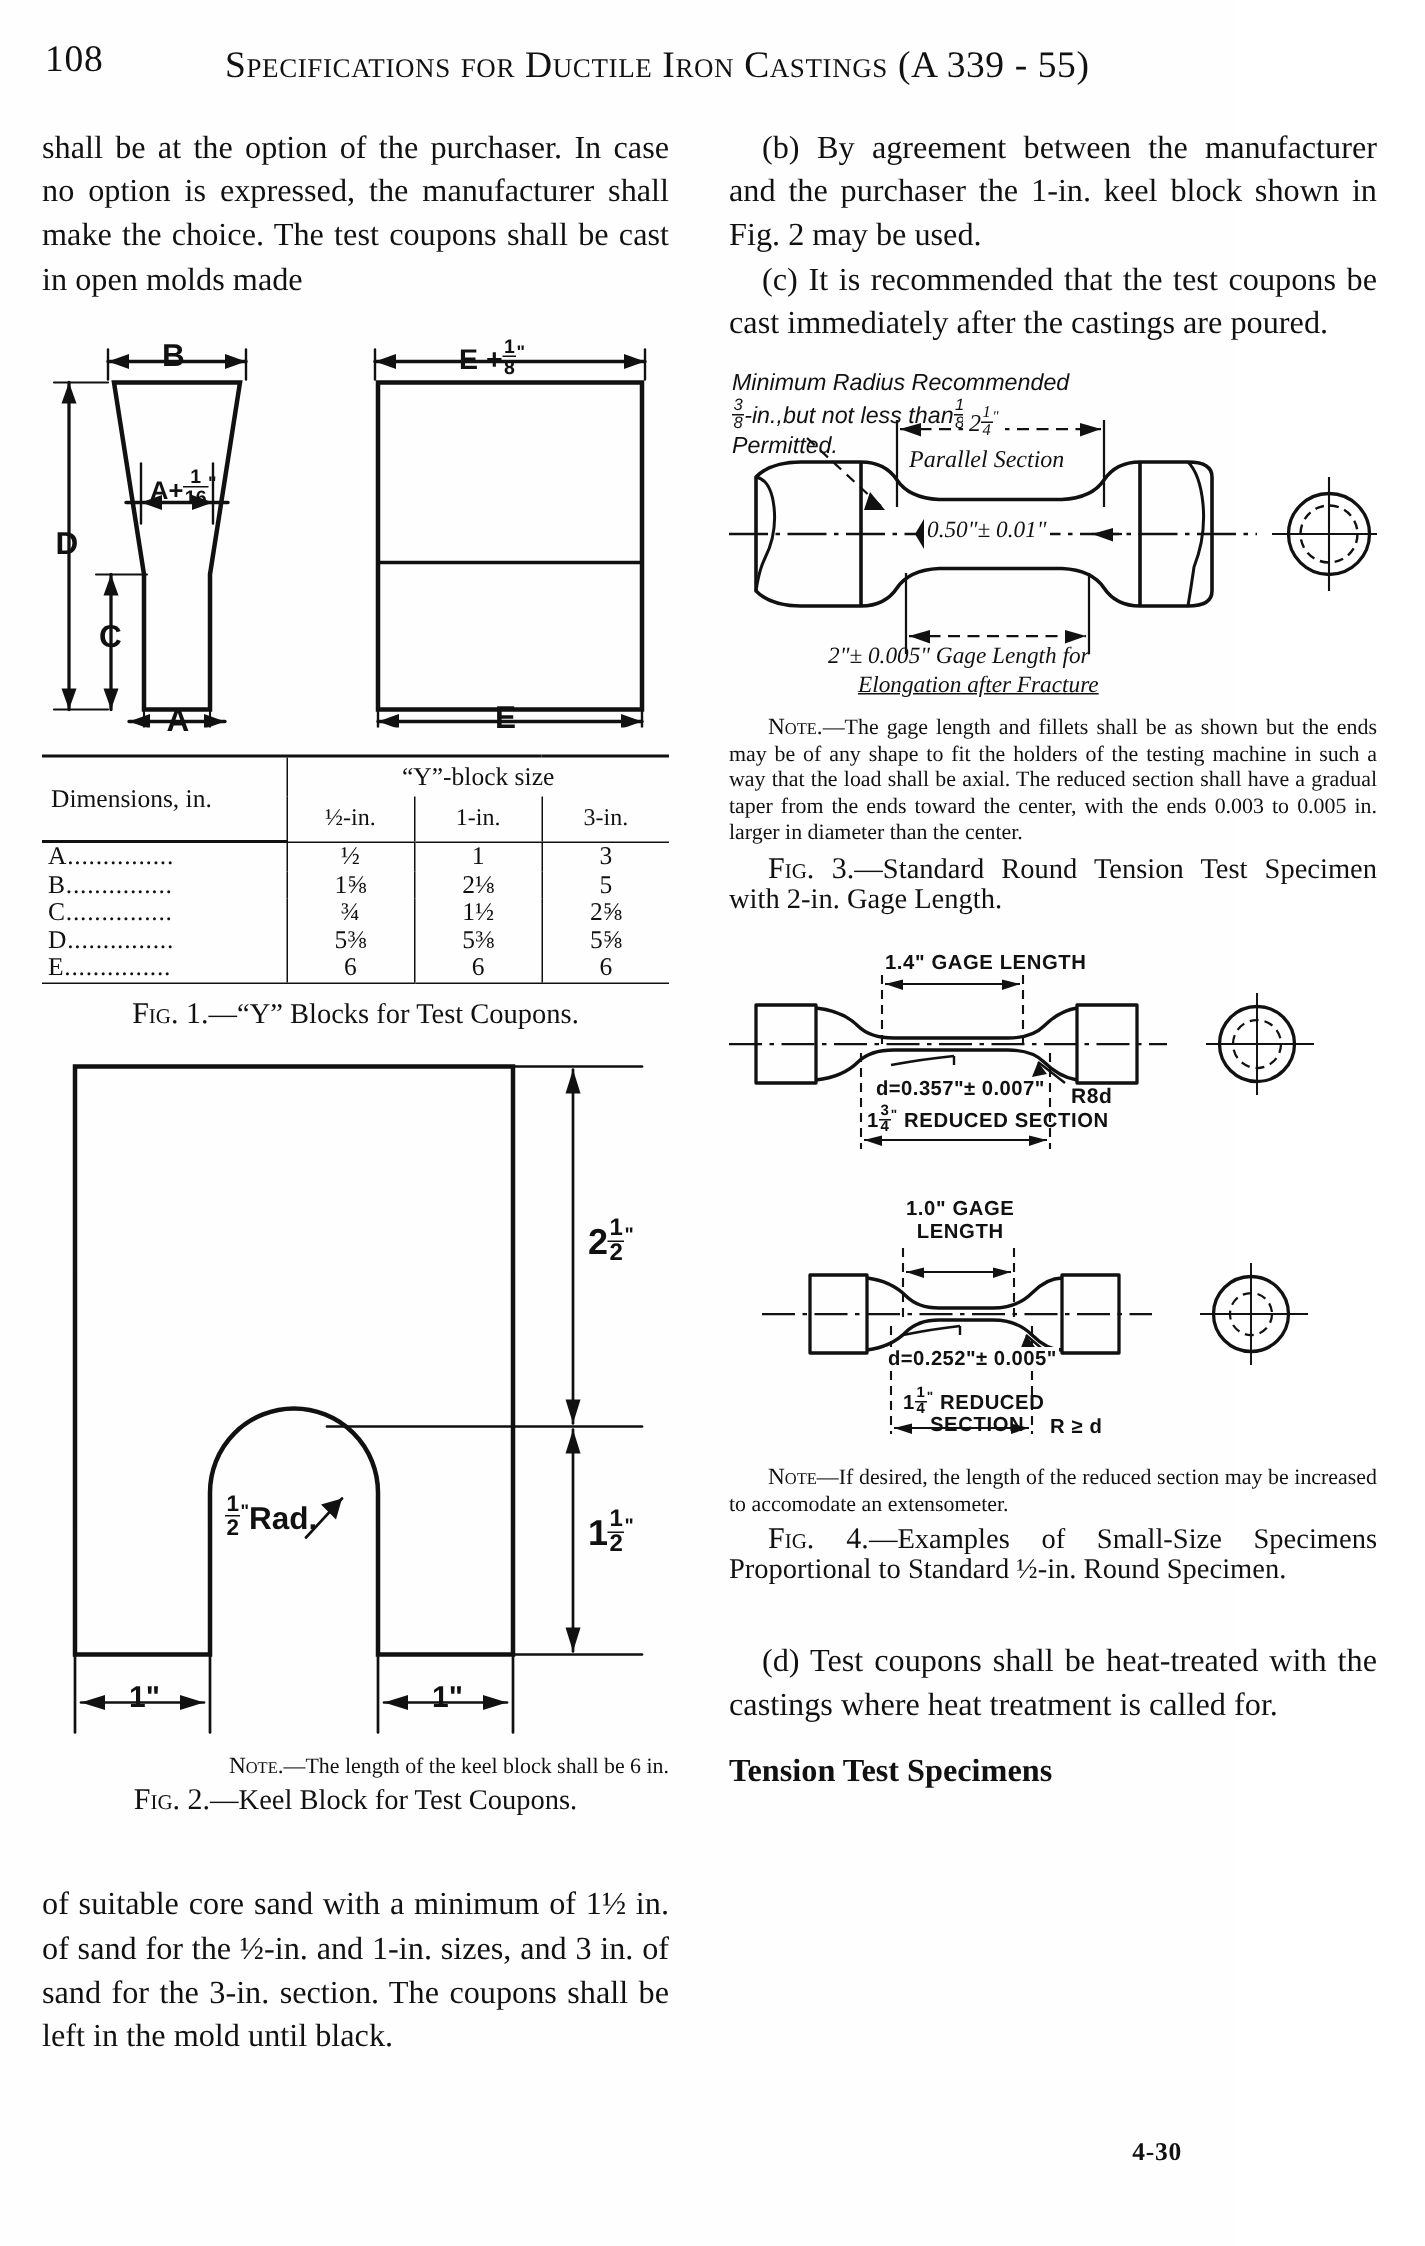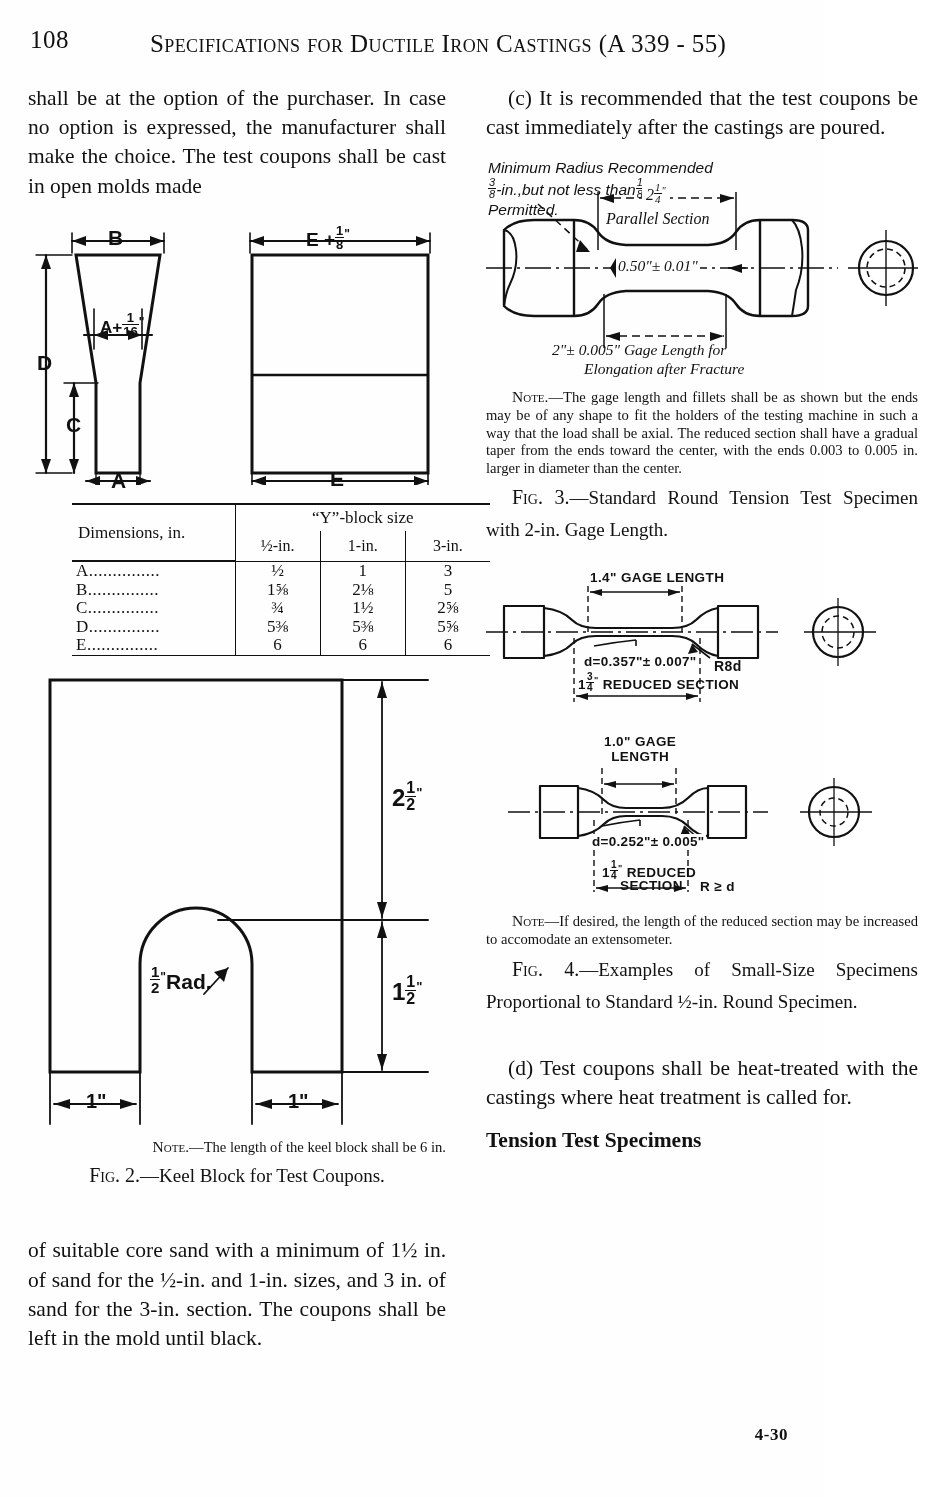--- a/index.html
+++ b/index.html
@@ -75,21 +75,21 @@
     font-size: 14.6px;
     line-height: 17.6px;
     text-align: justify;
     margin: 0;
   }
   .note .lbl { font-variant: small-caps; font-size: 15.5px; }
   .note-indent { text-indent: 26px; }
 
   .figcap {
     font-size: 19px;
-    line-height: 32px;
+    line-height: 20px;
     text-align: center;
     margin: 0;
   }
   .figcap .sc { font-variant: small-caps; font-size: 20px; }
   .figcap.just { text-align: justify; text-indent: 26px; }
 
   .subhead {
     font-size: 21.5px;
     font-weight: bold;
     margin: 0;
@@ -236,21 +236,21 @@
       <div class="lbl-txt" style="position:absolute;left:9px;top:128px;font-size:21px;">D</div>
       <div class="lbl-txt" style="position:absolute;left:38px;top:190px;font-size:21px;">C</div>
       <div class="lbl-txt" style="position:absolute;left:83px;top:246px;font-size:21px;">A</div>
 
       <div class="lbl-txt" style="position:absolute;left:278px;top:1px;font-size:19px;white-space:nowrap;">
         <span>E +</span><span class="frac" style="font-size:13px;"><span class="num">1</span><span class="den">8</span></span><span style="font-size:12px;vertical-align:super;">"</span>
       </div>
       <div class="lbl-txt" style="position:absolute;left:302px;top:244px;font-size:21px;">E</div>
     </div>
 
-    <table class="dims" style="margin-top:18px;margin-left:44px;">
+    <table class="dims" style="margin-top:18px;">
       <tbody>
           <tr>
         <td class="rule-top dims-label" rowspan="2" style="width:158px;height:54px;">Dimensions, in.</td>
         <td class="rule-top vrule ybs" colspan="3" style="height:26px;">“Y”-block size</td>
       </tr>
       <tr>
         <td class="vrule rule-bot" style="width:86px;height:30px;">½-in.</td>
         <td class="vrule rule-bot" style="width:86px;">1-in.</td>
         <td class="vrule rule-bot" style="width:86px;">3-in.</td>
       </tr>
@@ -280,20 +280,23 @@
       </tr>
       <tr>
         <td class="rowlabel cellv rule-bot">E...............</td>
         <td class="vrule cellv rule-bot">6</td>
         <td class="vrule cellv rule-bot">6</td>
         <td class="vrule cellv rule-bot">6</td>
       </tr>
     </tbody>
       </table>
 
+    <p class="figcap" style="margin-top:10px;">
+      <span class="sc">Fig. 1.</span><span>—“Y” Blocks for Test Coupons.</span>
+    </p>
 
     <div class="fig" style="margin-top:16px;">
       <svg width="418" height="462" viewBox="0 0 418 462">
         <g stroke="#111" fill="none" stroke-width="3" stroke-linecap="square">
 
           <path d="M 22 8 L 22 400 L 112 400 L 112 292 A 56 56 0 0 1 224 292 L 224 400 L 314 400 L 314 8 Z"></path>
         </g>
         <g stroke="#111" fill="none" stroke-width="1.8" stroke-linecap="round">
 
           <line x1="190" y1="248" x2="400" y2="248"></line>
@@ -349,20 +352,21 @@
     </p>
     <p class="figcap" style="margin-top:3px;">
       <span class="sc">Fig. 2.</span><span>—Keel Block for Test Coupons.</span>
     </p>
 
     <p class="body" style="margin-top:44px;">of suitable core sand with a minimum of 1½ in. of sand for the ½-in. and 1-in. sizes, and 3 in. of sand for the 3-in. section. The coupons shall be left in the mold until black.</p>
   </div>
 
   <div class="col-right">
 
+    <p class="body ind">(b) By agreement between the manufacturer and the purchaser the 1-in. keel block shown in Fig. 2 may be used.</p>
     <p class="body ind">(c) It is recommended that the test coupons be cast immediately after the castings are poured.</p>
 
     <div class="fig" style="margin-top:16px;height:200px;">
       <svg width="432" height="200" viewBox="0 0 432 200">
 
         <g stroke="#111" fill="none" stroke-width="2.4" stroke-linejoin="round">
           <path d="M 18 110 L 18 148 Q 28 158 48 158 L 88 158
                    Q 104 158 112 146 Q 120 134 140 133 L 222 133
                    Q 242 134 250 146 Q 258 158 274 158 L 306 158
                    Q 322 158 322 148 L 322 110"></path>
@@ -423,21 +427,21 @@
       <div style="position:absolute;left:156px;top:24px;font-family:'Liberation Serif',serif;font-style:italic;font-size:16px;white-space:nowrap;background:#fefefe;padding:0 4px;">
         <span>2</span><span class="frac" style="font-size:11px;"><span class="num">1</span><span class="den">4</span></span><span style="font-size:10px;vertical-align:super;">"</span>
       </div>
 
       <div style="position:absolute;left:120px;top:52px;font-family:'Liberation Serif',serif;font-style:italic;font-size:16px;">Parallel Section</div>
 
       <div style="position:absolute;left:130px;top:99px;font-family:'Liberation Serif',serif;font-style:italic;font-size:15.5px;white-space:nowrap;background:#fefefe;padding:0 2px;">0.50"± 0.01"</div>
 
       <div style="position:absolute;left:66px;top:182px;font-family:'Liberation Serif',serif;font-style:italic;font-size:15.5px;line-height:19px;white-space:nowrap;">
         <div>2"± 0.005" Gage Length for</div>
-        <div style="margin-left:32px;">Elongation after Fracture</div>
+        <div style="margin-left:20px;text-decoration:underline;">Elongation after Fracture</div>
       </div>
     </div>
 
     <p class="note note-indent" style="margin-top:30px;">
       <span class="lbl">Note.</span><span>—The gage length and fillets shall be as shown but the ends may be of any shape to fit the holders of the testing machine in such a way that the load shall be axial. The reduced section shall have a gradual taper from the ends toward the center, with the ends 0.003 to 0.005 in. larger in diameter than the center.</span>
     </p>
 
     <p class="figcap just" style="margin-top:4px;">
       <span class="sc">Fig. 3.</span><span>—Standard Round Tension Test Specimen with 2-in. Gage Length.</span>
     </p>

